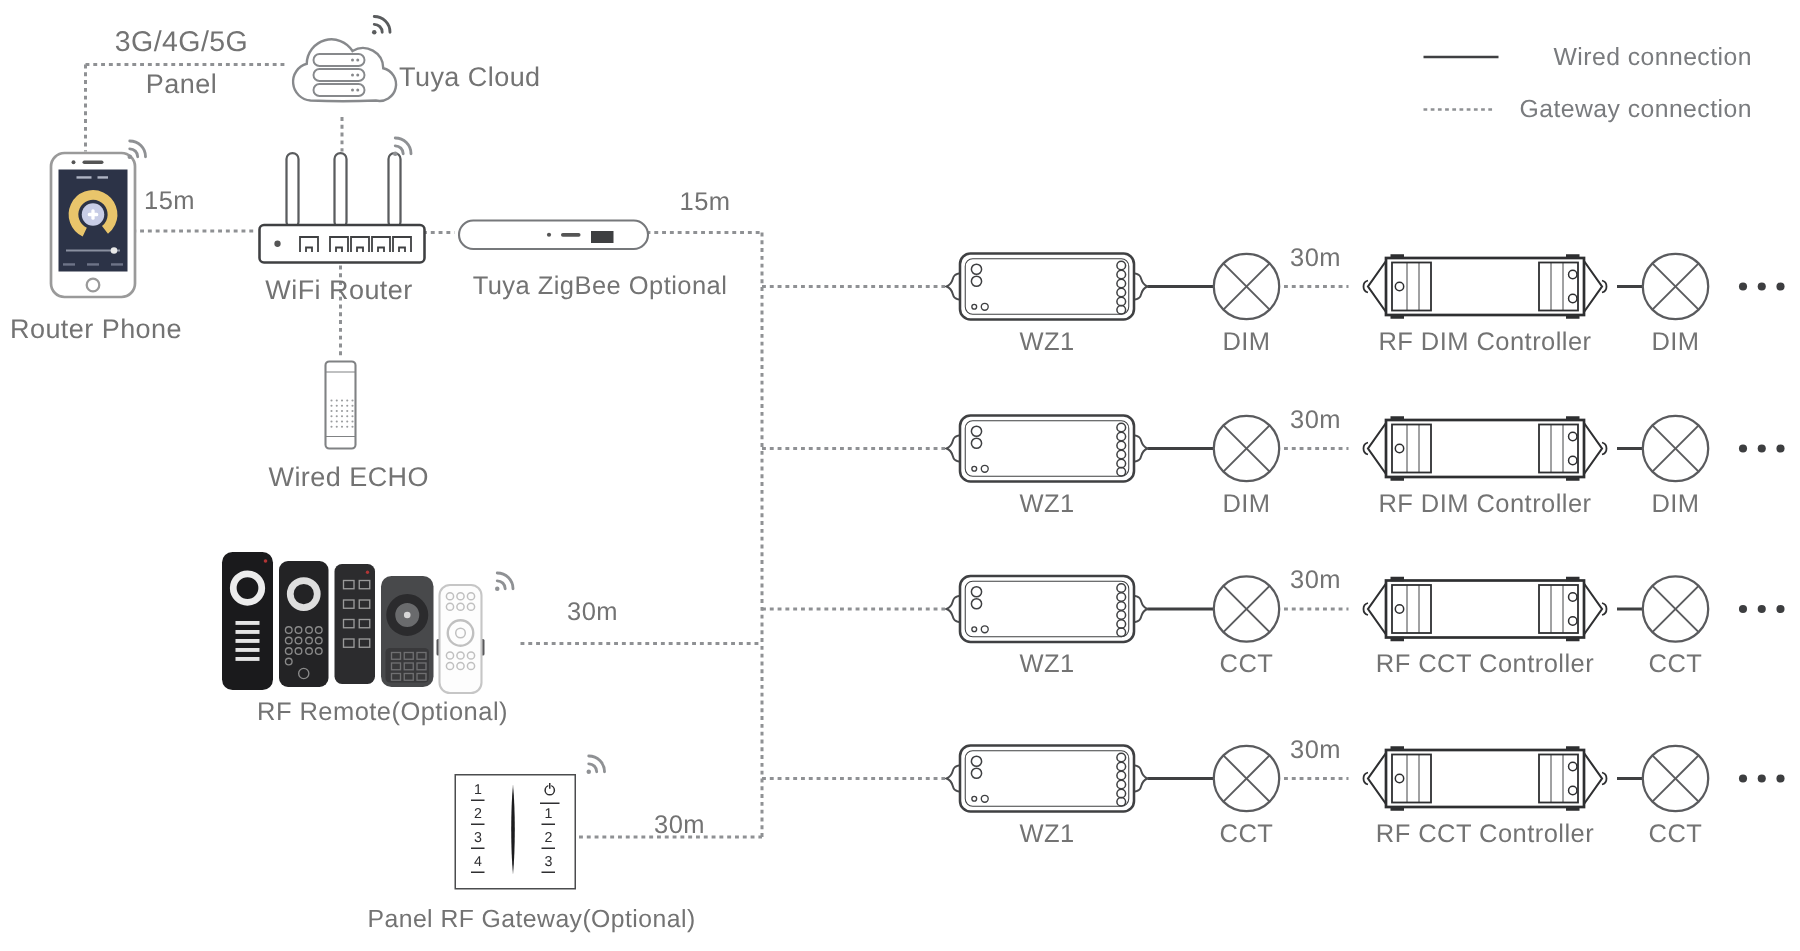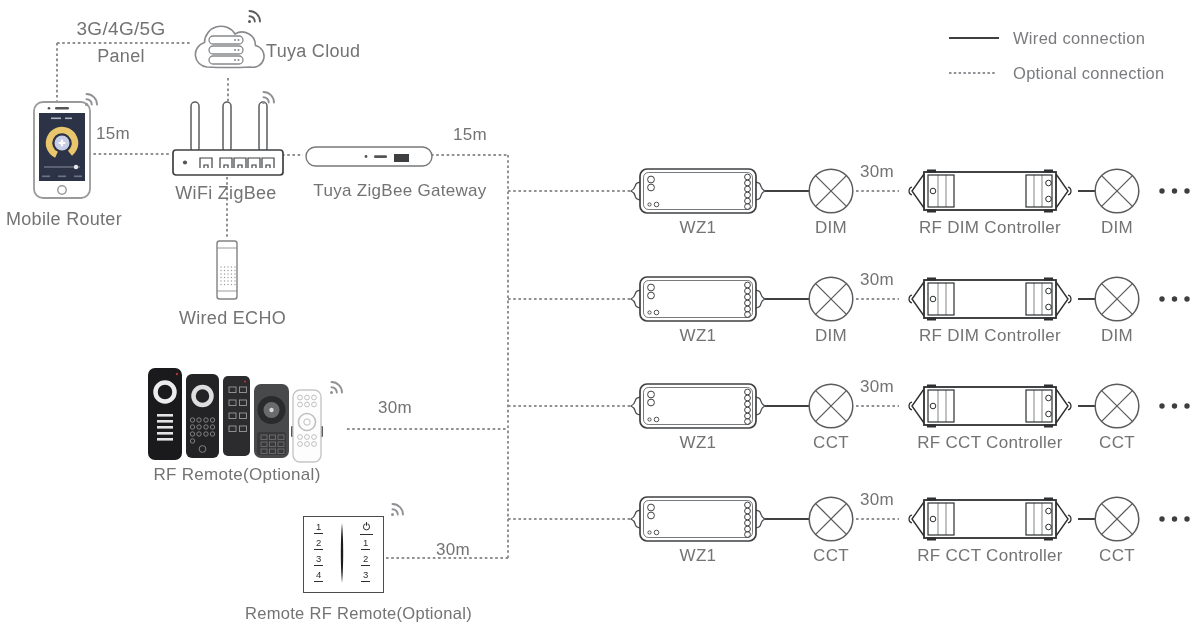--- a/index.html
+++ b/index.html
@@ -15,21 +15,21 @@
   .net{font-size:19px;}
   .dev{position:absolute;}
   .row{position:absolute;left:0;width:1200px;height:80px;}
   svg.wz1{width:136px;height:48px;}
   svg.lamp{width:46px;height:46px;}
   svg.ctrl{width:180px;height:44px;}
   svg.dots{width:34px;height:8px;}
   svg.wifi{width:20px;height:20px;color:#8f9194;}
   svg.wifi.dark{color:#5a5c5e;}
   .legend{position:absolute;left:948px;top:28px;}
-  .legend-row{display:flex;align-items:center;height:20px;margin-bottom:15px;}
+  .legend-row{display:flex;align-items:center;height:20px;margin-bottom:15px;justify-content:space-between;}
   .legend-row span{margin-left:13px;color:#797b7e;font-size:16.5px;letter-spacing:.3px;}
   .panel{position:absolute;left:303px;top:516px;width:79px;height:75px;
          border:1.5px solid #4b4c4e;background:#fff;}
   .pbtn{position:absolute;font-size:9.5px;color:#2f2f31;border-bottom:1px solid #2f2f31;
         padding:0 2px;line-height:1.15;}
 </style>
 </head>
 <body>
 
 <div class="stage">
@@ -127,21 +127,21 @@
     <div class="legend-row">
       <svg width="52" height="4">
           <line x1="1" y1="2" x2="51" y2="2" stroke="#3f4042" stroke-width="1.8"></line>
         </svg>
       <span>Wired connection</span>
     </div>
     <div class="legend-row">
       <svg width="52" height="4">
           <line x1="1" y1="2" x2="49" y2="2" stroke="#8f9194" stroke-width="1.8" stroke-dasharray="2.5 2.3"></line>
         </svg>
-      <span>Optional connection</span>
+      <span>Gateway connection</span>
     </div>
   </div>
 
   <div class="lbl net" style="left:61px;top:19px;width:120px">3G/4G/5G</div>
   <div class="lbl big" style="left:61px;top:47px;width:120px">Panel</div>
 
   <svg class="dev" style="left:186px;top:14px" width="80" height="66">
     <path d="M21 53 a12.5 12.5 0 0 1 -2.5 -24.5 a16.5 16.5 0 0 1 30.5 -8.5 a13.5 13.5 0 0 1 20.5 11.5 a10.5 10.5 0 0 1 -5 21.5 q-22 1 -43.5 0 z" fill="#fff" stroke="#87898c" stroke-width="1.6"></path>
     <g stroke="#87898c" stroke-width="1.3" fill="#fff">
       <rect x="23" y="22" width="34" height="8" rx="4"></rect>
@@ -177,21 +177,21 @@
     <circle cx="48" cy="73" r="2.2" fill="#e8e8e8"></circle>
     <rect x="14" y="81.5" width="8" height="1.6" fill="#6d7librar488" opacity="0"></rect>
     <rect x="14" y="81.5" width="8" height="1.6" fill="#6d7488"></rect>
     <rect x="30" y="81.5" width="8" height="1.6" fill="#6d7488"></rect>
     <rect x="46" y="81.5" width="8" height="1.6" fill="#6d7488"></rect>
     <circle cx="34" cy="96" r="4.2" fill="#fff" stroke="#9a9a9a" stroke-width="1.5"></circle>
   </svg>
   <svg class="wifi" style="position:absolute;left:83px;top:88px">
       <use href="#sym-wifi"></use>
     </svg>
-  <div class="lbl big" style="left:0px;top:210px;width:128px">Mobile Router</div>
+  <div class="lbl big" style="left:0px;top:210px;width:128px">Router Phone</div>
   <div class="lbl" style="left:88px;top:125px;width:50px">15m</div>
 
   <svg class="dev" style="left:168px;top:98px" width="120" height="82">
     <g fill="#fff" stroke="#5a5c5e" stroke-width="1.5">
       <rect x="23" y="4" width="8" height="50" rx="4"></rect>
       <rect x="55" y="4" width="8" height="50" rx="4"></rect>
       <rect x="91" y="4" width="8" height="50" rx="4"></rect>
     </g>
     <rect x="5" y="52" width="110" height="25" rx="3" fill="#fff" stroke="#3f4042" stroke-width="1.7"></rect>
     <circle cx="17" cy="64.5" r="2.1" fill="#555"></circle>
@@ -199,29 +199,29 @@
       <path d="M32 70 v-10 h12 v10 M36 70 v-3 h4 v3"></path>
       <path d="M52 70 v-10 h12 v10 M56 70 v-3 h4 v3"></path>
       <path d="M66 70 v-10 h12 v10 M70 70 v-3 h4 v3"></path>
       <path d="M80 70 v-10 h12 v10 M84 70 v-3 h4 v3"></path>
       <path d="M94 70 v-10 h12 v10 M98 70 v-3 h4 v3"></path>
     </g>
   </svg>
   <svg class="wifi" style="position:absolute;left:260px;top:86px">
       <use href="#sym-wifi"></use>
     </svg>
-  <div class="lbl big" style="left:161px;top:184px;width:130px">WiFi ZigBee</div>
+  <div class="lbl big" style="left:161px;top:184px;width:130px">WiFi Router</div>
 
   <svg class="dev" style="left:304px;top:144px" width="130" height="26">
     <rect x="2" y="3" width="126" height="19" rx="9.5" fill="#fff" stroke="#76787b" stroke-width="1.4"></rect>
     <circle cx="62" cy="12.5" r="1.4" fill="#555"></circle>
     <rect x="70" y="11.3" width="13" height="2.6" rx="1.2" fill="#555"></rect>
     <path d="M90 18 v-8 h15 v8 z M94 18 v-2.5 h7 v2.5 z" fill="#3e3f41"></path>
   </svg>
-  <div class="lbl" style="left:305px;top:182px;width:190px">Tuya ZigBee Gateway</div>
+  <div class="lbl" style="left:305px;top:182px;width:190px">Tuya ZigBee Optional</div>
   <div class="lbl" style="left:445px;top:126px;width:50px">15m</div>
 
   <svg class="dev" style="left:213px;top:239px" width="30" height="64">
     <rect x="4" y="2" width="20" height="58" rx="2.5" fill="#fff" stroke="#808284" stroke-width="1.4"></rect>
     <line x1="4" y1="9" x2="24" y2="9" stroke="#808284" stroke-width="0.8"></line>
     <line x1="4" y1="52" x2="24" y2="52" stroke="#808284" stroke-width="0.8"></line>
     <g fill="#9a9c9e">
       <circle cx="8" cy="28" r="0.7"></circle>
         <circle cx="11.5" cy="28" r="0.7"></circle>
         <circle cx="15" cy="28" r="0.7"></circle>
@@ -328,21 +328,21 @@
         <circle cx="161" cy="73" r="2.4"></circle>
         <circle cx="168" cy="73" r="2.4"></circle>
       <circle cx="154" cy="80" r="2.4"></circle>
         <circle cx="161" cy="80" r="2.4"></circle>
         <circle cx="168" cy="80" r="2.4"></circle>
     </g>
   </svg>
   <svg class="wifi" style="position:absolute;left:328px;top:376px">
       <use href="#sym-wifi"></use>
     </svg>
-  <div class="lbl" style="left:137px;top:466px;width:200px">RF Remote(Optional)</div>
+  <div class="lbl" style="left:155px;top:466px;width:200px">RF Remote(Optional)</div>
   <div class="lbl" style="left:370px;top:399px;width:50px">30m</div>
 
   <div class="panel">
     <span class="pbtn" style="left:10px;top:5px">1</span>
     <span class="pbtn" style="left:10px;top:21px">2</span>
     <span class="pbtn" style="left:10px;top:37px">3</span>
     <span class="pbtn" style="left:10px;top:53px">4</span>
     <span class="pbtn" style="left:56px;top:4px">
       <svg width="9" height="10">
         <circle cx="4.5" cy="5.8" r="3.1" fill="none" stroke="#2f2f31" stroke-width="1"></circle>
@@ -353,21 +353,21 @@
     <span class="pbtn" style="left:57px;top:21px">1</span>
     <span class="pbtn" style="left:57px;top:37px">2</span>
     <span class="pbtn" style="left:57px;top:53px">3</span>
     <svg style="position:absolute;left:33px;top:5px" width="10" height="64">
       <path d="M5 1 C6.6 18 6.6 44 5 61 C3.4 44 3.4 18 5 1 Z" fill="#1c1c1e"></path>
     </svg>
   </div>
   <svg class="wifi" style="position:absolute;left:389px;top:498px">
       <use href="#sym-wifi"></use>
     </svg>
-  <div class="lbl" style="left:245px;top:604px;width:200px;font-size:16.5px">Remote RF Remote(Optional)</div>
+  <div class="lbl" style="left:245px;top:604px;width:200px;font-size:16.5px">Panel RF Gateway(Optional)</div>
   <div class="lbl" style="left:428px;top:541px;width:50px">30m</div>
 
   <div class="row" style="top:167px">
     <svg class="dev wz1" style="left:630px;top:0">
         <use href="#sym-wz1"></use>
       </svg>
     <div class="lbl" style="left:630px;top:52px;width:136px">WZ1</div>
     <svg class="dev lamp" style="left:808px;top:1px">
         <use href="#sym-lamp"></use>
       </svg>

